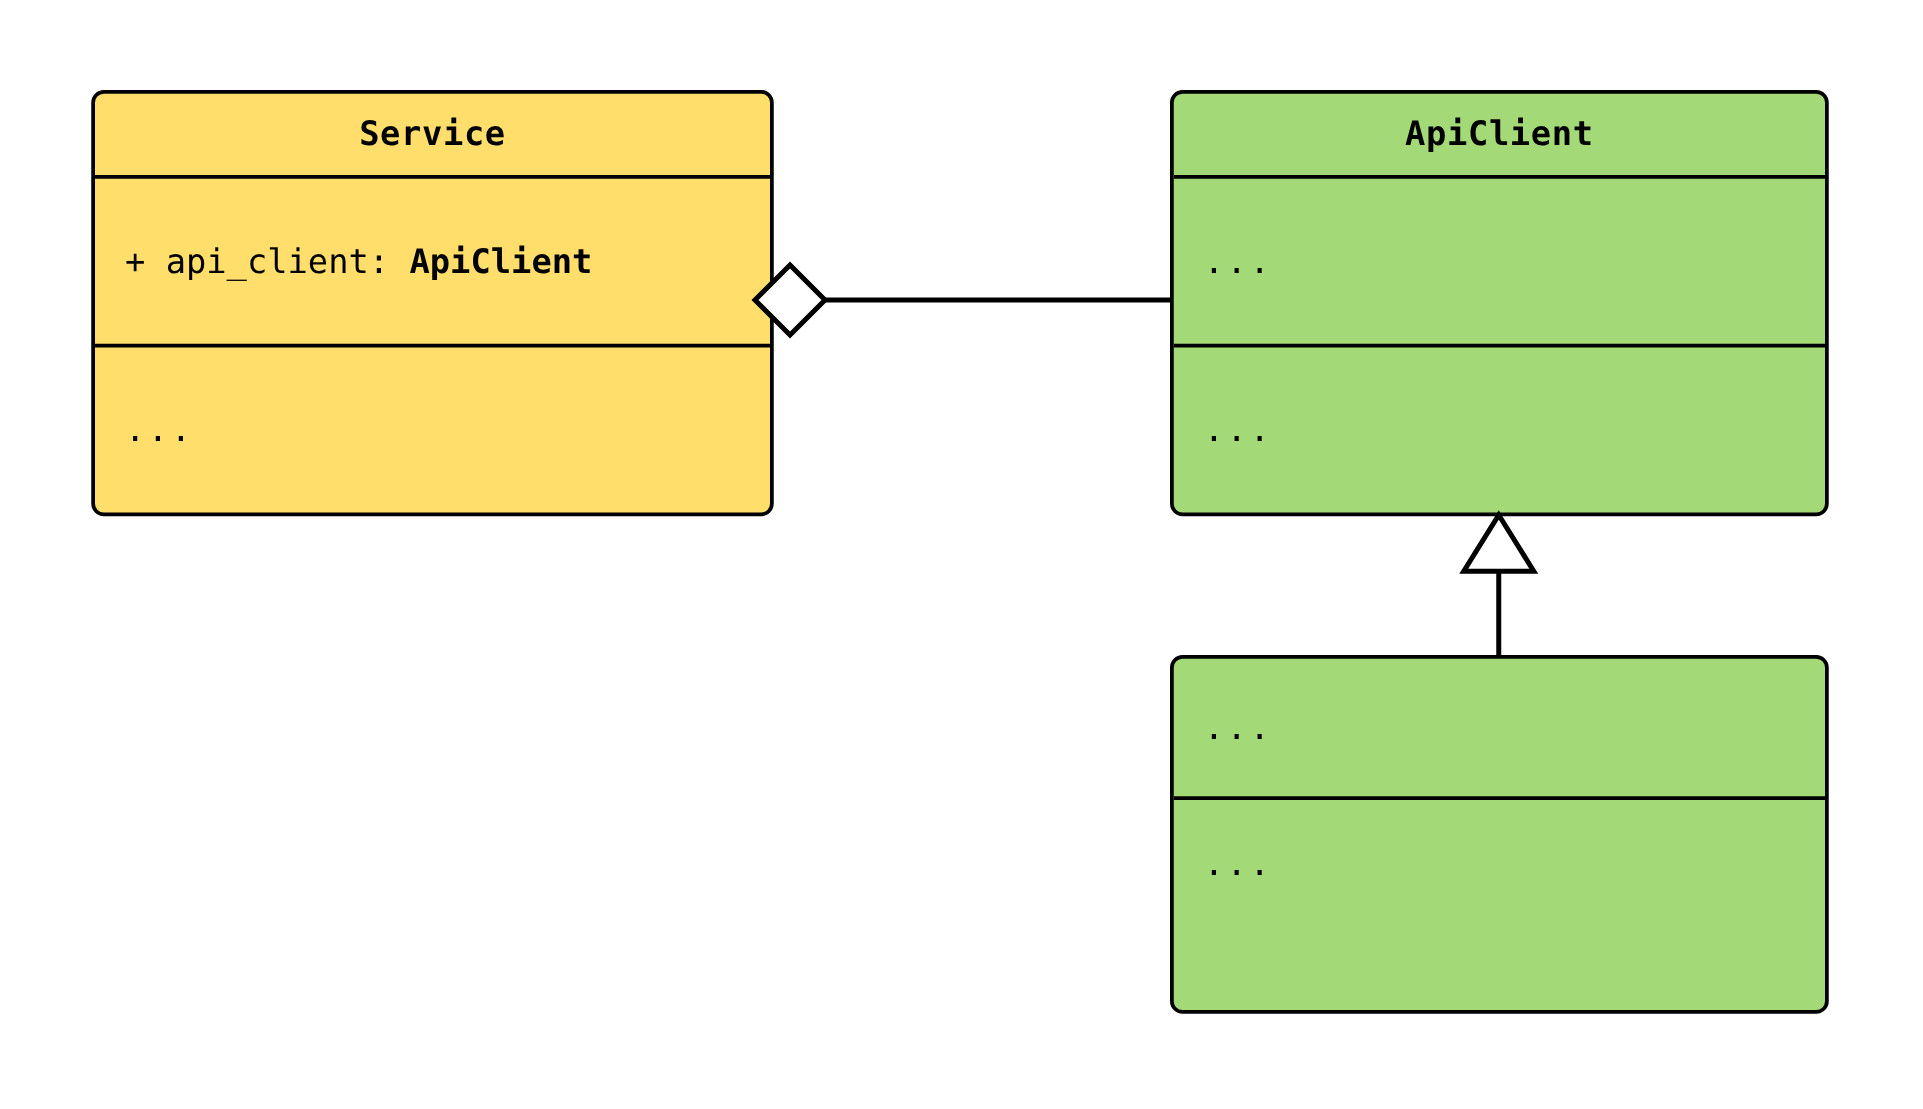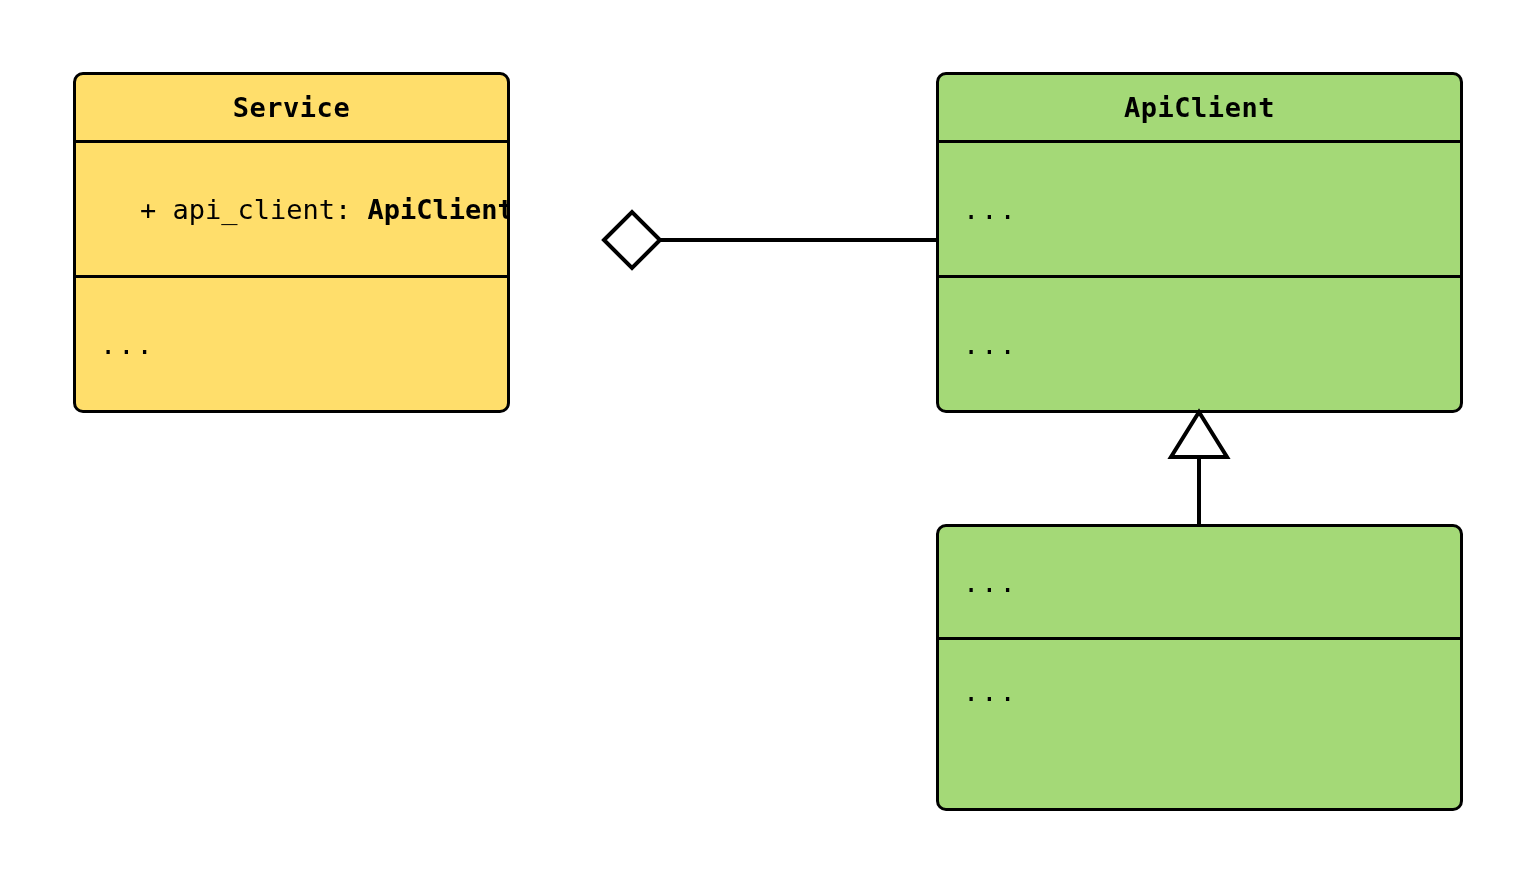--- a/index.html
+++ b/index.html
@@ -72,26 +72,26 @@
     font-size: 27px;
     color: #000000;
     line-height: 1;
     letter-spacing: 2px;
   }
 
   
   #class-service {
     left: 73px;
     top: 72px;
-    width: 437px;
+    width: 546px;
     height: 341px;
     background: #ffde6b;
   }
   #class-service .c-title   { height: 65px; }
-  #class-service .c-attrs   { height: 135px; padding-left: 40px; }
+  #class-service .c-attrs   { height: 135px; }
   #class-service .c-methods { height: 135px; }
 
   
   #class-apiclient {
     left: 936px;
     top: 72px;
     width: 527px;
     height: 341px;
     background: #a4d977;
   }

